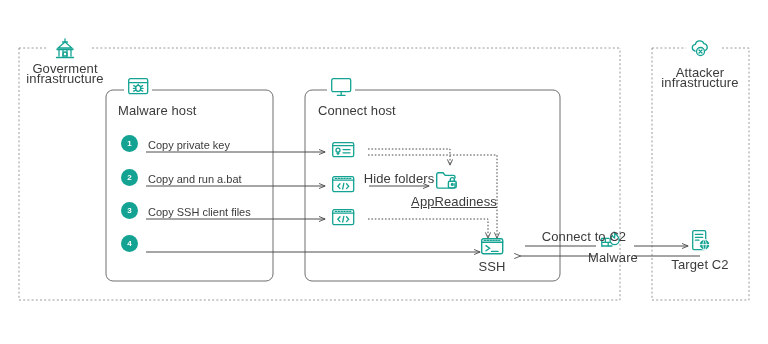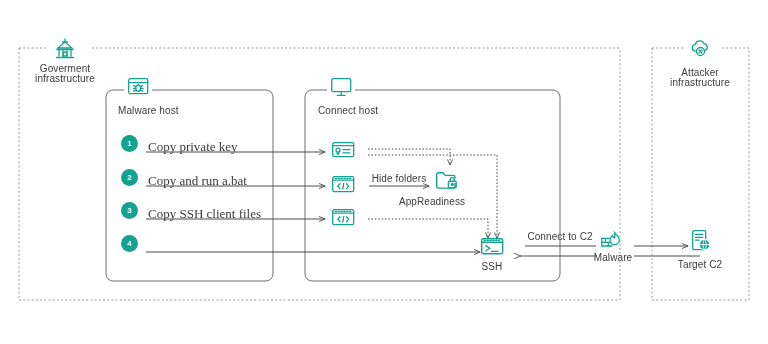--- a/index.html
+++ b/index.html
@@ -1,28 +1,28 @@
 <!DOCTYPE html>
 <html><head>
 <meta charset="utf-8">
 <style>
   html,body{margin:0;padding:0;background:#ffffff;}
   body{width:768px;height:344px;overflow:hidden;font-family:"Liberation Sans",sans-serif;}
   #stage{position:relative;width:768px;height:344px;background:#ffffff;}
 
   svg#canvas{position:absolute;left:0;top:0;width:768px;height:344px;}
 
-  .lbl{position:absolute;color:#3b3b3b;font-size:10px;line-height:10px;letter-spacing:.1px;white-space:nowrap;}
+  .lbl{position:absolute;color:#3b3b3b;font-size:13px;line-height:10px;letter-spacing:.1px;white-space:nowrap;}
   .lbl.center{text-align:center;transform:translateX(-50%);}
   .lbl.two{white-space:normal;width:90px;}
 
   .stepnum{position:absolute;width:17px;height:17px;border-radius:50%;background:#14a393;
            color:#ffffff;font-size:8px;font-weight:bold;display:flex;align-items:center;
            justify-content:center;}
-  .steptxt{position:absolute;color:#3b3b3b;font-size:13px;white-space:nowrap;font-family:Liberation Serif, serif;}
+  .steptxt{position:absolute;color:#3b3b3b;font-size:11px;white-space:nowrap;}
 </style>
 </head>
 <body>
 
 <div id="stage">
 
   <svg id="canvas" viewBox="0 0 768 344">
     <defs>
       <marker id="ah" markerWidth="7" markerHeight="7" refX="6.2" refY="2.6" orient="auto" markerUnits="userSpaceOnUse">
         <path d="M0,0 L6.4,2.6 L0,5.2" fill="none" stroke="#4d4d4d" stroke-width="0.9"></path>
@@ -194,20 +194,20 @@
 
   <div class="stepnum" style="left:121px;top:169px;">2</div>
   <div class="steptxt" style="left:148px;top:173px;">Copy and run a.bat</div>
 
   <div class="stepnum" style="left:121px;top:202px;">3</div>
   <div class="steptxt" style="left:148px;top:206px;">Copy SSH client files</div>
 
   <div class="stepnum" style="left:121px;top:235px;">4</div>
 
   <div class="lbl center" style="left:399px;top:174px;">Hide folders</div>
-  <div class="lbl center" style="left:560px;top:232px;">Connect to C2</div>
-
-  <div class="lbl center" style="left:432px;top:197px;">AppReadiness</div>
+  <div class="lbl center" style="left:584px;top:232px;">Connect to C2</div>
+
+  <div class="lbl center" style="left:454px;top:197px;text-decoration:underline;">AppReadiness</div>
   <div class="lbl center" style="left:492px;top:262px;">SSH</div>
   <div class="lbl center" style="left:613px;top:253px;">Malware</div>
   <div class="lbl center" style="left:700px;top:260px;">Target C2</div>
 
 </div>
 
 </body></html>

